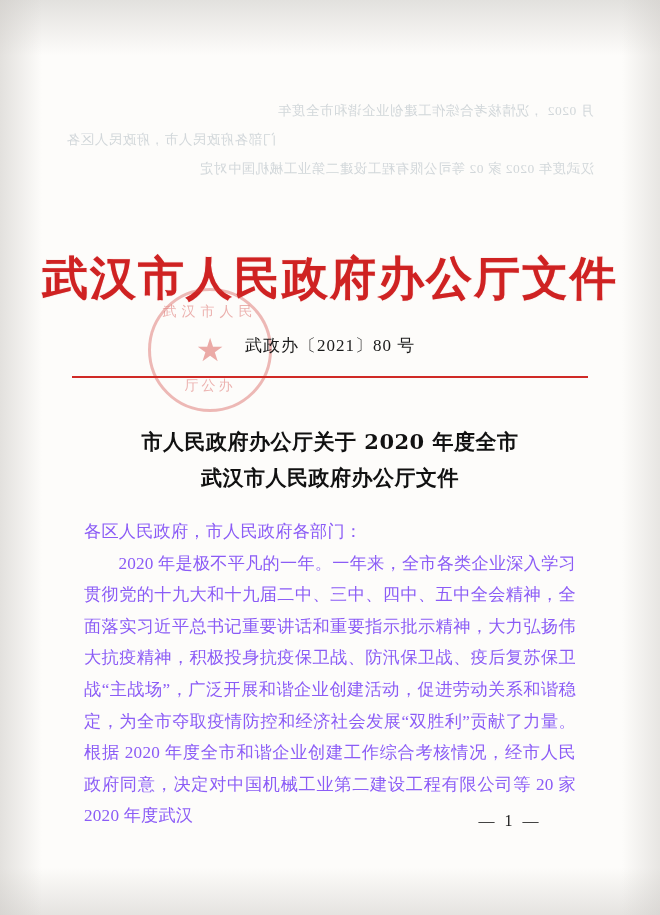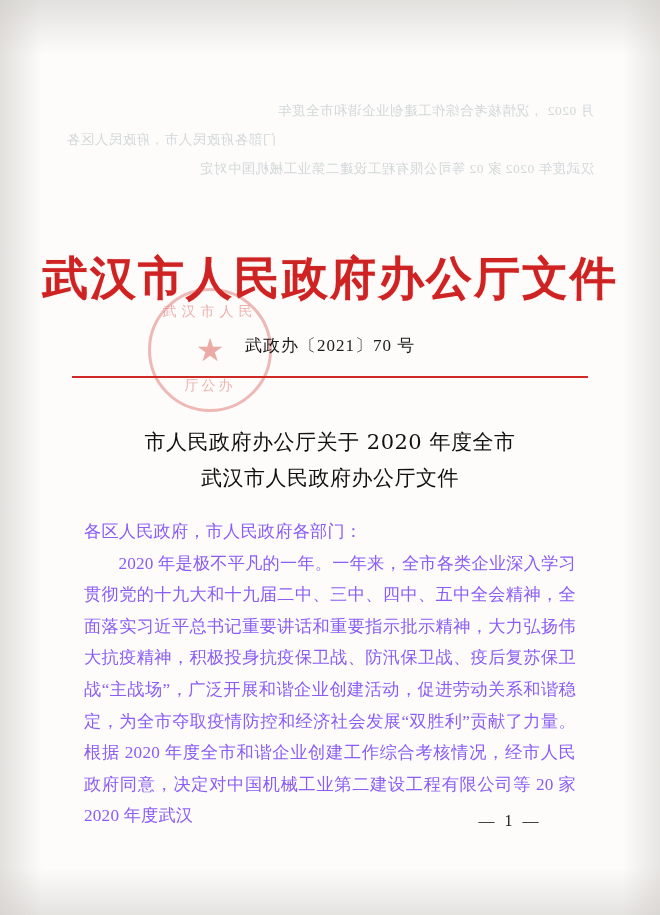--- a/index.html
+++ b/index.html
@@ -126,21 +126,21 @@
   .seal .arc-bottom { bottom: 14px; letter-spacing: 3px; }
 
   
   .title {
     position: absolute;
     top: 424px;
     left: 0;
     width: 660px;
     text-align: center;
     font-family: "DejaVu Serif", "Liberation Serif", serif;
-    font-weight: normal;
+    font-weight: bold;
     font-size: 21px;
     line-height: 36px;
     color: #111;
     letter-spacing: 0.5px;
   }
 
   
   .body-text {
     position: absolute;
     top: 516px;
@@ -184,21 +184,21 @@
   </div>
 
   <div class="masthead">武汉市人民政府办公厅文件</div>
 
   <div class="seal">
     <div class="arc-top">武汉市人民</div>
     <div class="star">★</div>
     <div class="arc-bottom">厅公办</div>
   </div>
 
-  <div class="docnum">武政办〔2021〕70 号</div>
+  <div class="docnum">武政办〔2021〕80 号</div>
 
   <div class="rule"></div>
 
   <div class="title">
     <div>市人民政府办公厅关于 2020 年度全市</div>
     <div>武汉市人民政府办公厅文件</div>
   </div>
 
   <div class="body-text">
     <div class="salutation">各区人民政府，市人民政府各部门：</div>

